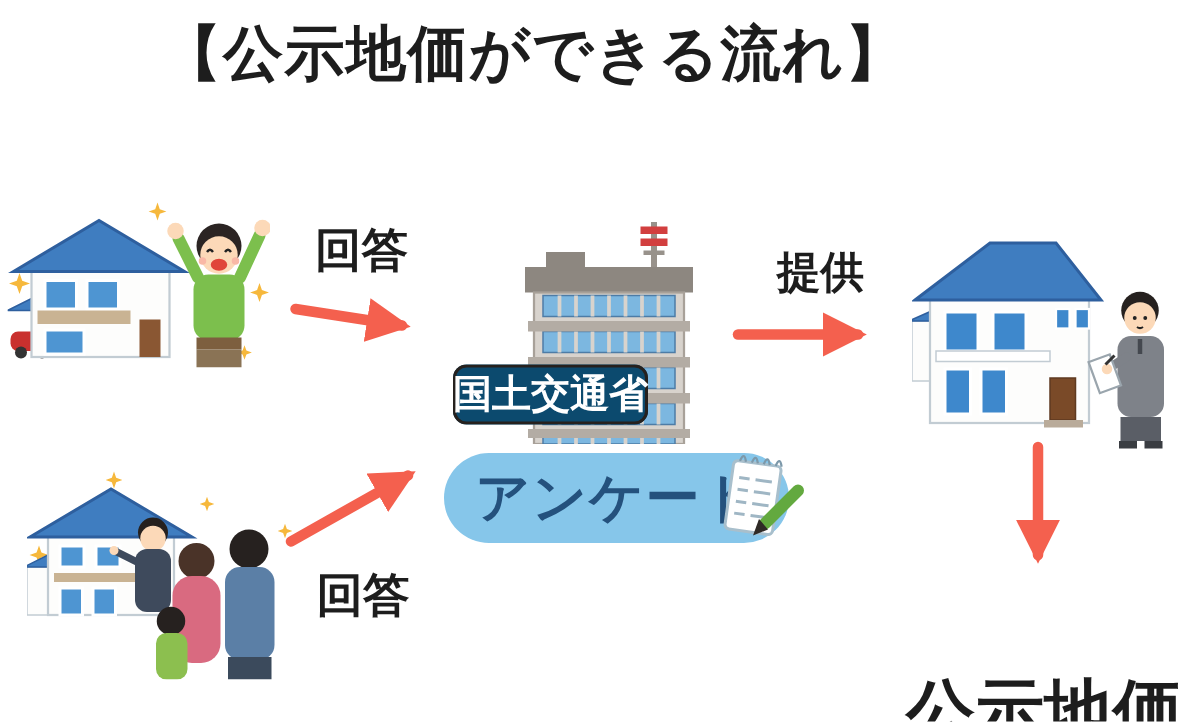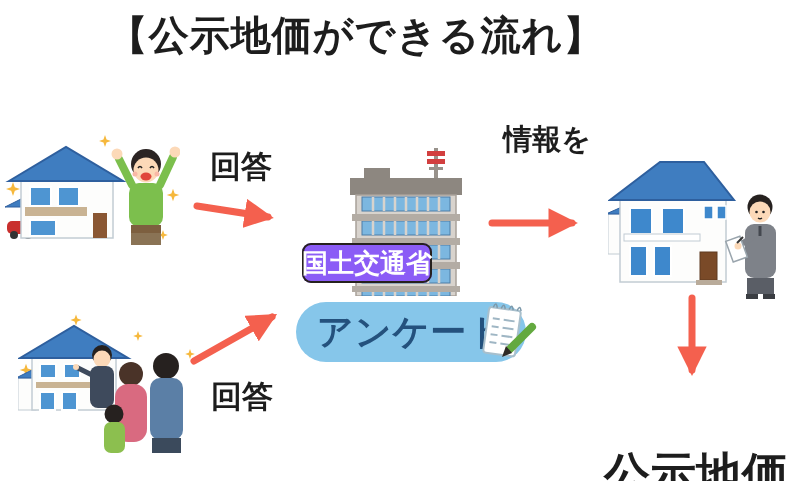--- a/index.html
+++ b/index.html
@@ -12,21 +12,21 @@
     left:0;top:8px;width:712px;text-align:center;
     font-size:40px;font-weight:700;letter-spacing:1px;color:#1d1d1d;
   }
   .flow-label{font-weight:600;color:#1d1d1d;}
   .answer-top{left:210px;top:146px;font-size:31px;}
   .answer-bottom{left:211px;top:376px;font-size:31px;}
   .provide-info{left:477px;top:118px;width:140px;text-align:center;font-size:29px;line-height:42px;}
   .result-label{left:598px;top:404px;width:196px;text-align:center;font-size:46px;font-weight:600;margin-top:40px;}
   .ministry-sign{
     left:302px;top:243px;width:130px;height:40px;z-index:6;
-    background:#8b5cf6;border-radius:9px;box-shadow:0 0 0 2px #26211e inset;
+    background:#0c4a6e;border-radius:9px;box-shadow:0 0 0 2px #26211e inset;
     color:#ffffff;font-size:26px;font-weight:700;line-height:40px;text-align:center;
   }
   .survey-pill{
     left:296px;top:302px;width:230px;height:60px;z-index:4;
     background:#86c6ea;border-radius:30px;
     color:#24517d;font-size:36px;font-weight:800;letter-spacing:1px;
     display:flex;align-items:center;justify-content:center;
   }
   .notepad{left:468px;top:297px;width:72px;height:70px;z-index:5;}
   .illo{z-index:2;}
@@ -205,16 +205,17 @@
     </marker>
   </defs>
   <line x1="197" y1="206" x2="268" y2="217" stroke="#f4604e" stroke-width="7" stroke-linecap="round" marker-end="url(#ah)"></line>
   <line x1="194" y1="361" x2="272" y2="317" stroke="#f4604e" stroke-width="7" stroke-linecap="round" marker-end="url(#ah)"></line>
   <line x1="492" y1="223" x2="572" y2="223" stroke="#f4604e" stroke-width="7" stroke-linecap="round" marker-end="url(#ah)"></line>
   <line x1="692" y1="298" x2="692" y2="370" stroke="#f4604e" stroke-width="7" stroke-linecap="round" marker-end="url(#ah)"></line>
 </svg>
 
 <div class="abs flow-label answer-top">回答</div>
 <div class="abs flow-label provide-info">
-  <span>情報を</span><br>
+  <br>
+  <span>提供</span>
 </div>
 <div class="abs flow-label answer-bottom">回答</div>
 <div class="abs result-label">公示地価</div>
 
 </body></html>

